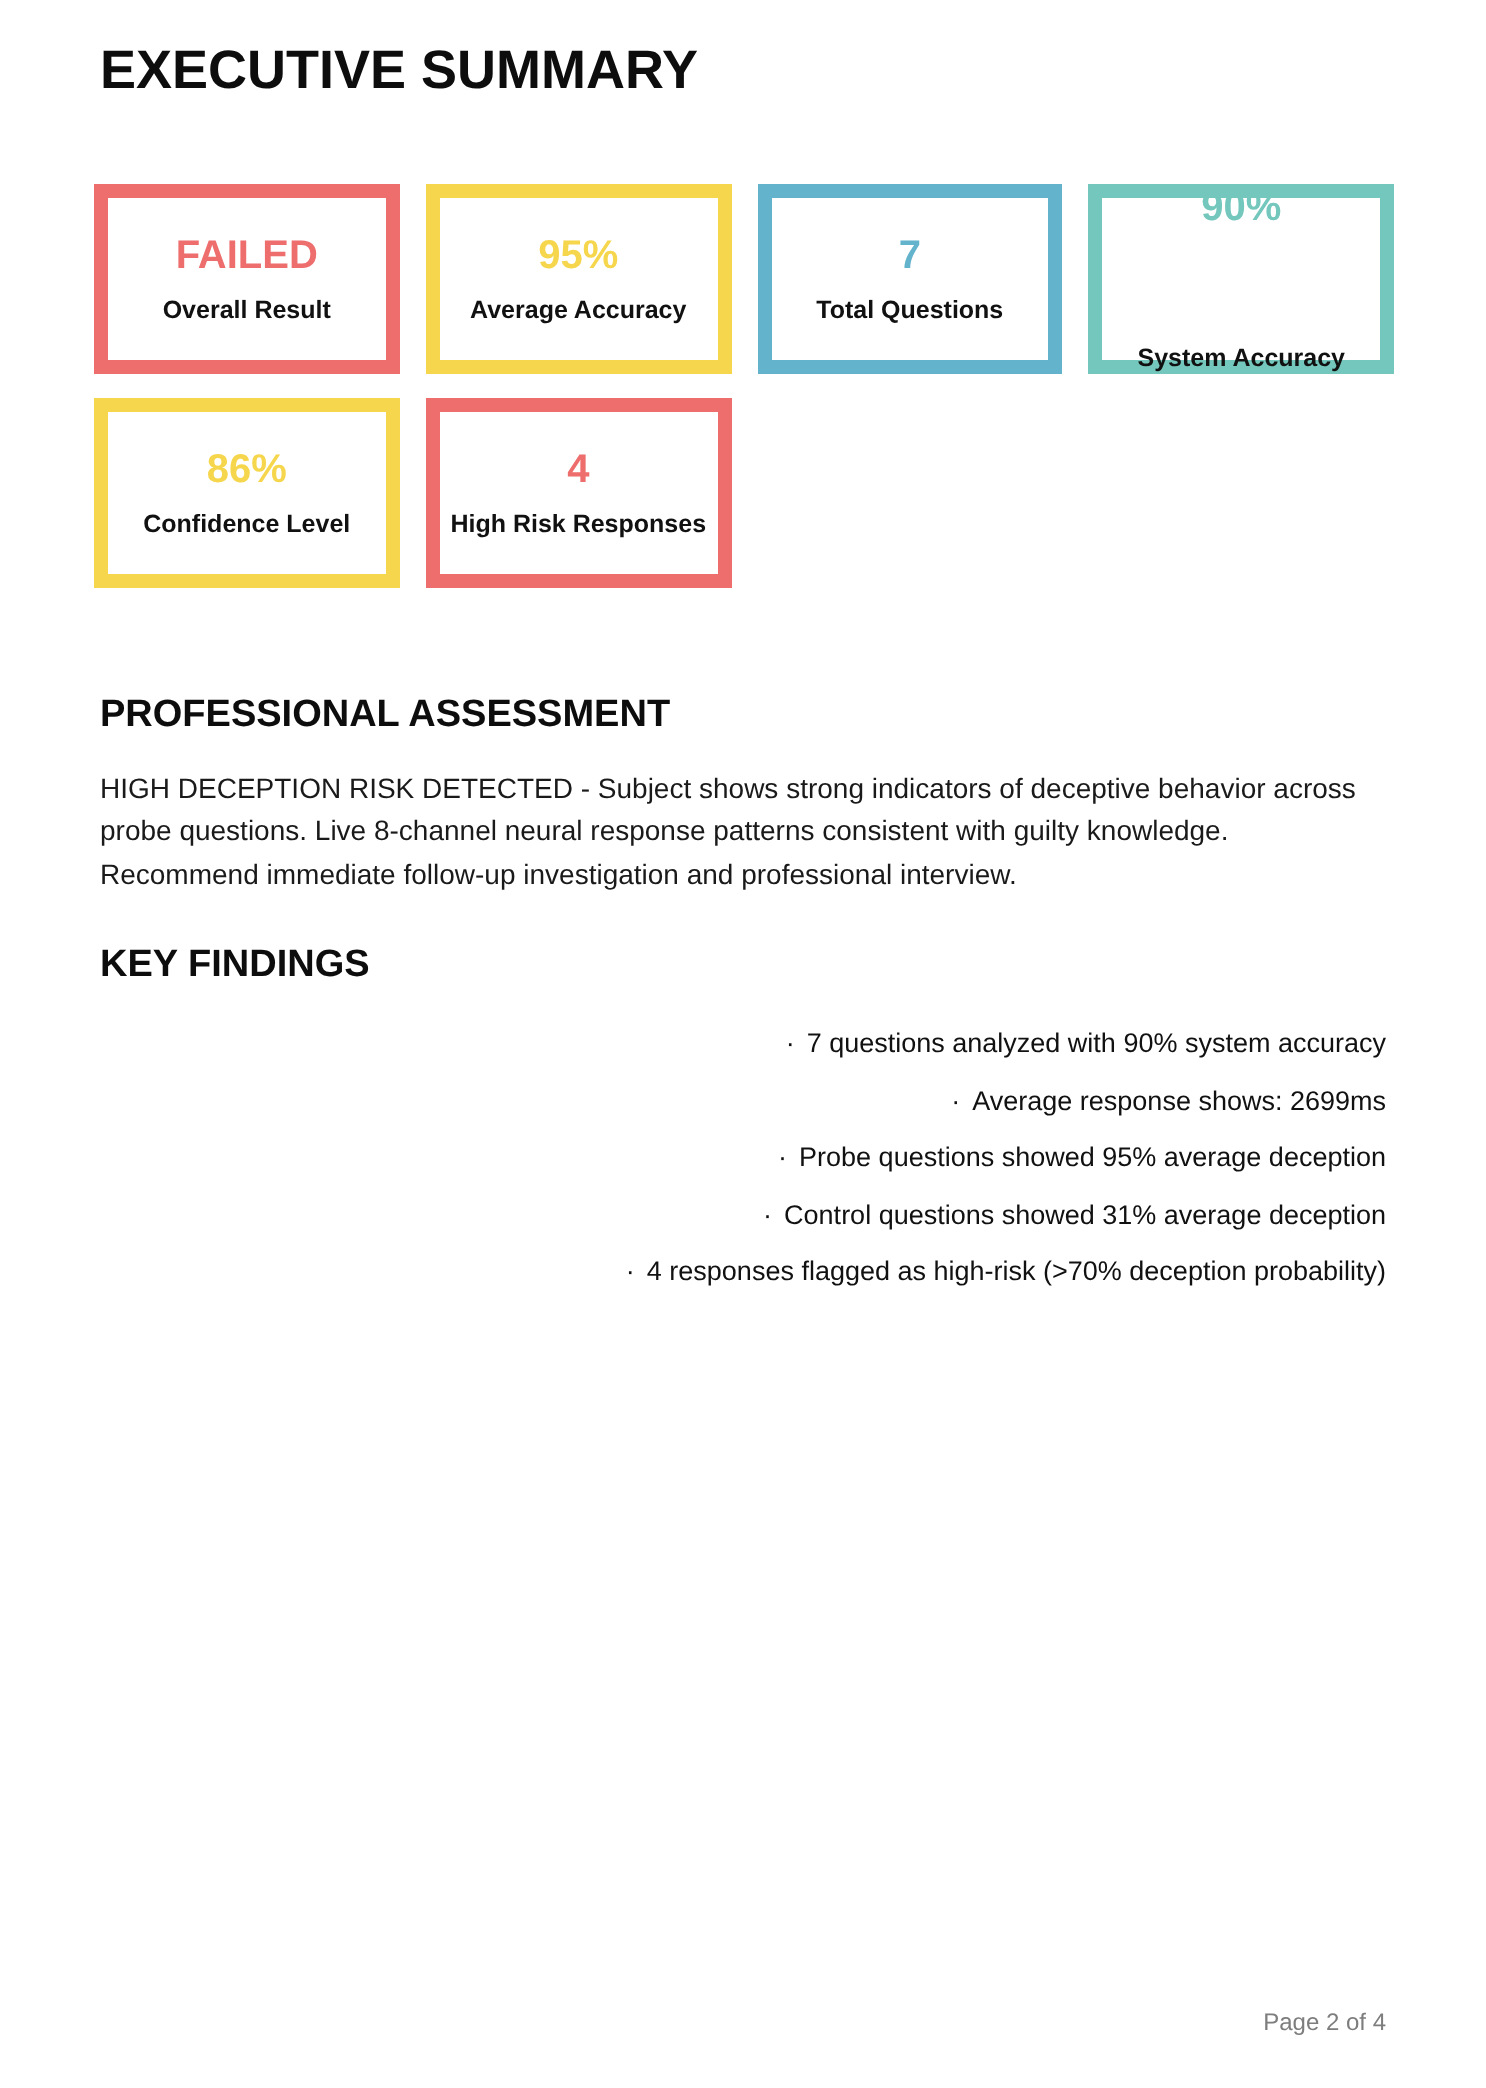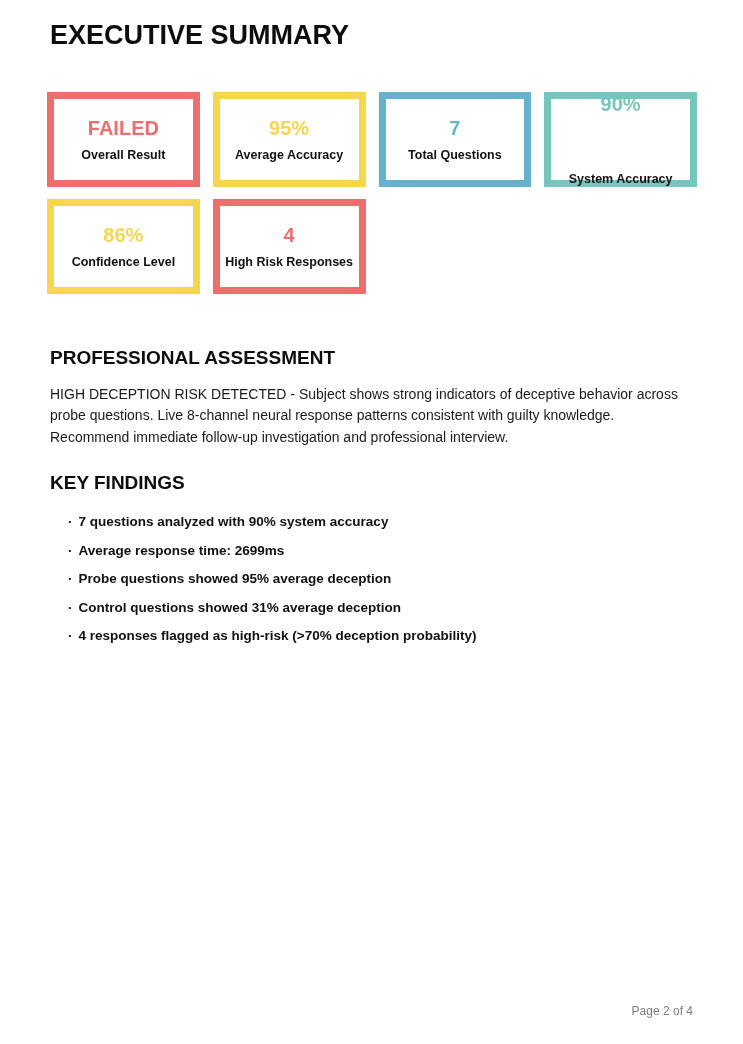--- a/index.html
+++ b/index.html
@@ -68,24 +68,25 @@
     color: #1a1a1a;
   }
   .findings-list {
     list-style: none;
     margin: 21px 50px 0 68px;
     padding: 0;
   }
   .findings-list li {
     font-size: 13.5px;
     line-height: 14px;
-    font-weight: bold;
+    font-weight: normal;
     color: #111111;
     margin-bottom: 14.5px;
     white-space: nowrap;
+    text-align: right;
   }
   .bullet-marker {
     display: inline-block;
     margin-right: 6px;
   }
   .page-footer {
     position: absolute;
     top: 1004px;
     right: 50px;
     font-size: 12px;
@@ -130,21 +131,21 @@
 
   <p class="assessment-paragraph">HIGH DECEPTION RISK DETECTED - Subject shows strong indicators of deceptive behavior across probe questions. Live 8-channel neural response patterns consistent with guilty knowledge. Recommend immediate follow-up investigation and professional interview.</p>
 
   <h2 class="section-heading key-findings-heading">KEY FINDINGS</h2>
 
   <ul class="findings-list">
     <li>
       <span class="bullet-marker">·</span><span>7 questions analyzed with 90% system accuracy</span>
     </li>
     <li>
-      <span class="bullet-marker">·</span><span>Average response time: 2699ms</span>
+      <span class="bullet-marker">·</span><span>Average response shows: 2699ms</span>
     </li>
     <li>
       <span class="bullet-marker">·</span><span>Probe questions showed 95% average deception</span>
     </li>
     <li>
       <span class="bullet-marker">·</span><span>Control questions showed 31% average deception</span>
     </li>
     <li>
       <span class="bullet-marker">·</span><span>4 responses flagged as high-risk (&gt;70% deception probability)</span>
     </li>

